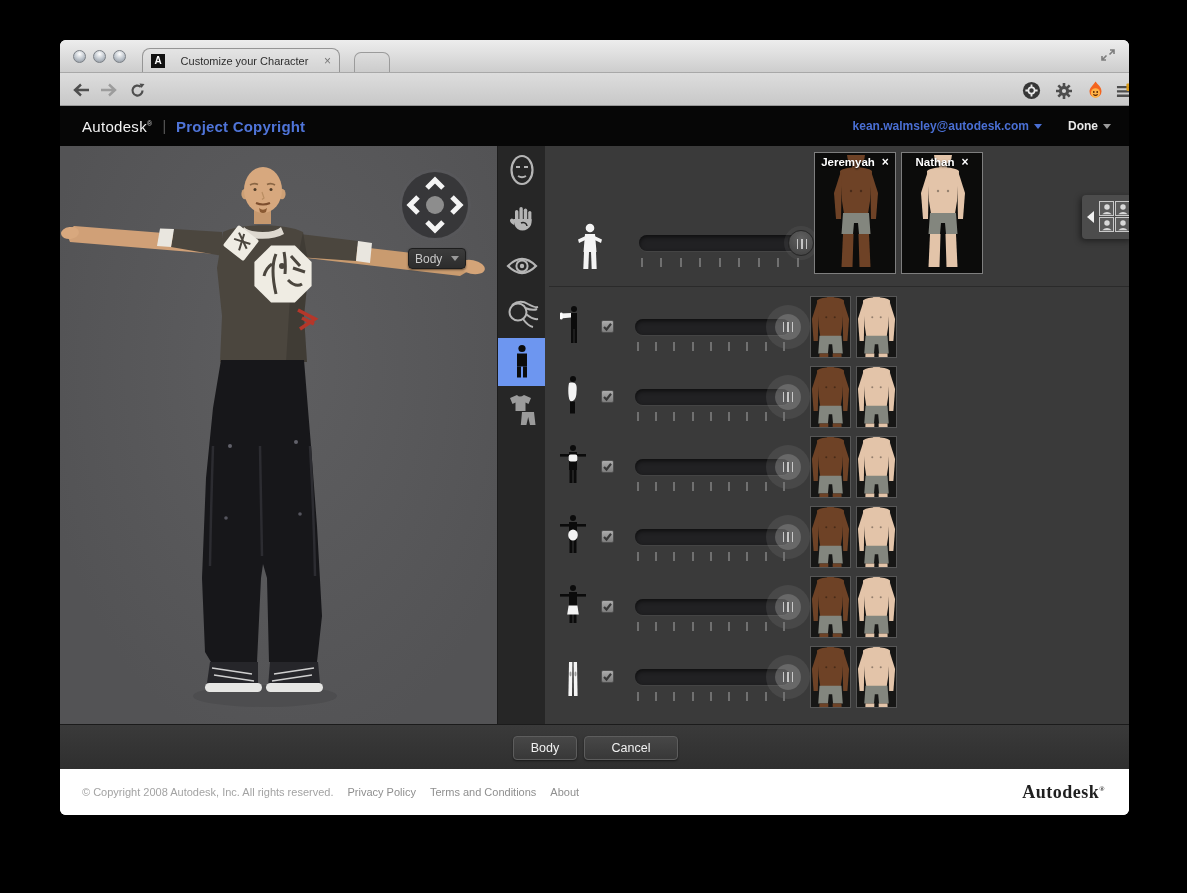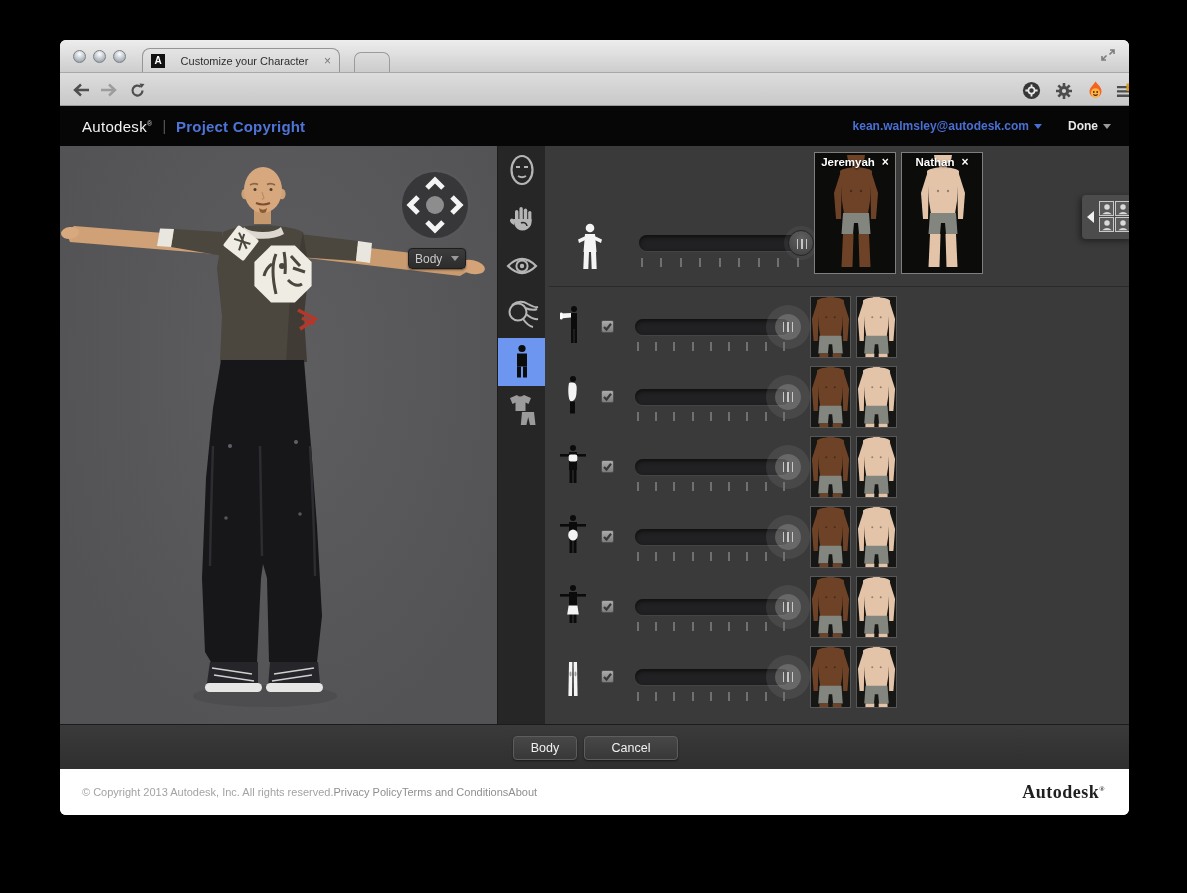--- a/index.html
+++ b/index.html
@@ -80,21 +80,21 @@
   .checkbox { position:absolute; left:56px; top:28px; width:13px; height:13px; border-radius:2px;
               background:linear-gradient(#ababab,#7d7d7d); border:1px solid #4e4e4e; display:flex; align-items:center; justify-content:center; }
   .thumb { position:absolute; top:4px; width:41px; height:62px; background:#161615; border:1px solid #565656; overflow:hidden; }
 
   
   .buttonbar { position:absolute; left:0; top:684px; width:100%; height:45px; background:linear-gradient(#3a3a3a,#2f2f2f); border-top:1px solid #1b1b1b; }
   .btn { position:absolute; top:11px; height:24px; background:linear-gradient(#474747,#383838); border:1px solid #5d5d5d; border-radius:4px;
          color:#f1f1f1; font-size:12.5px; display:flex; align-items:center; justify-content:center; box-shadow:0 1px 2px rgba(0,0,0,.5); }
   .footer { position:absolute; left:0; top:729px; width:100%; height:46px; background:#fff; display:flex; align-items:center; padding:0 24px 0 22px; }
   .copyright { color:#a3a3a3; font-size:11px; }
-  .flink { color:#8f8f8f; font-size:11px; }
+  .flink { color:#8f8f8f; font-size:11px; margin-left:14px; }
   .footer-logo { margin-left:auto; color:#1f1f1f; font-family:"Liberation Serif", serif; font-weight:bold; font-size:18px; letter-spacing:.5px; }
   .footer-logo sup { font-size:7px; }
 </style>
 </head>
 <body>
 
 <svg width="0" height="0" style="position:absolute">
   <defs>
     <g id="body-figure">
       <ellipse cx="30" cy="-6" rx="9" ry="10" fill="currentColor"></ellipse>
@@ -558,21 +558,21 @@
 
       </div>
     </div>
 
     <div class="buttonbar">
       <button class="btn" style="left:453px;width:64px">Body</button>
       <button class="btn" style="left:524px;width:94px">Cancel</button>
     </div>
 
     <div class="footer">
-      <span class="copyright">© Copyright 2013 Autodesk, Inc. All rights reserved.</span>
+      <span class="copyright">© Copyright 2008 Autodesk, Inc. All rights reserved.</span>
       <a class="flink">Privacy Policy</a>
       <a class="flink">Terms and Conditions</a>
       <a class="flink">About</a>
       <span class="footer-logo"><span>Autodesk</span><sup>®</sup></span>
     </div>
 
   </div>
 </div>
 
 </body></html>

